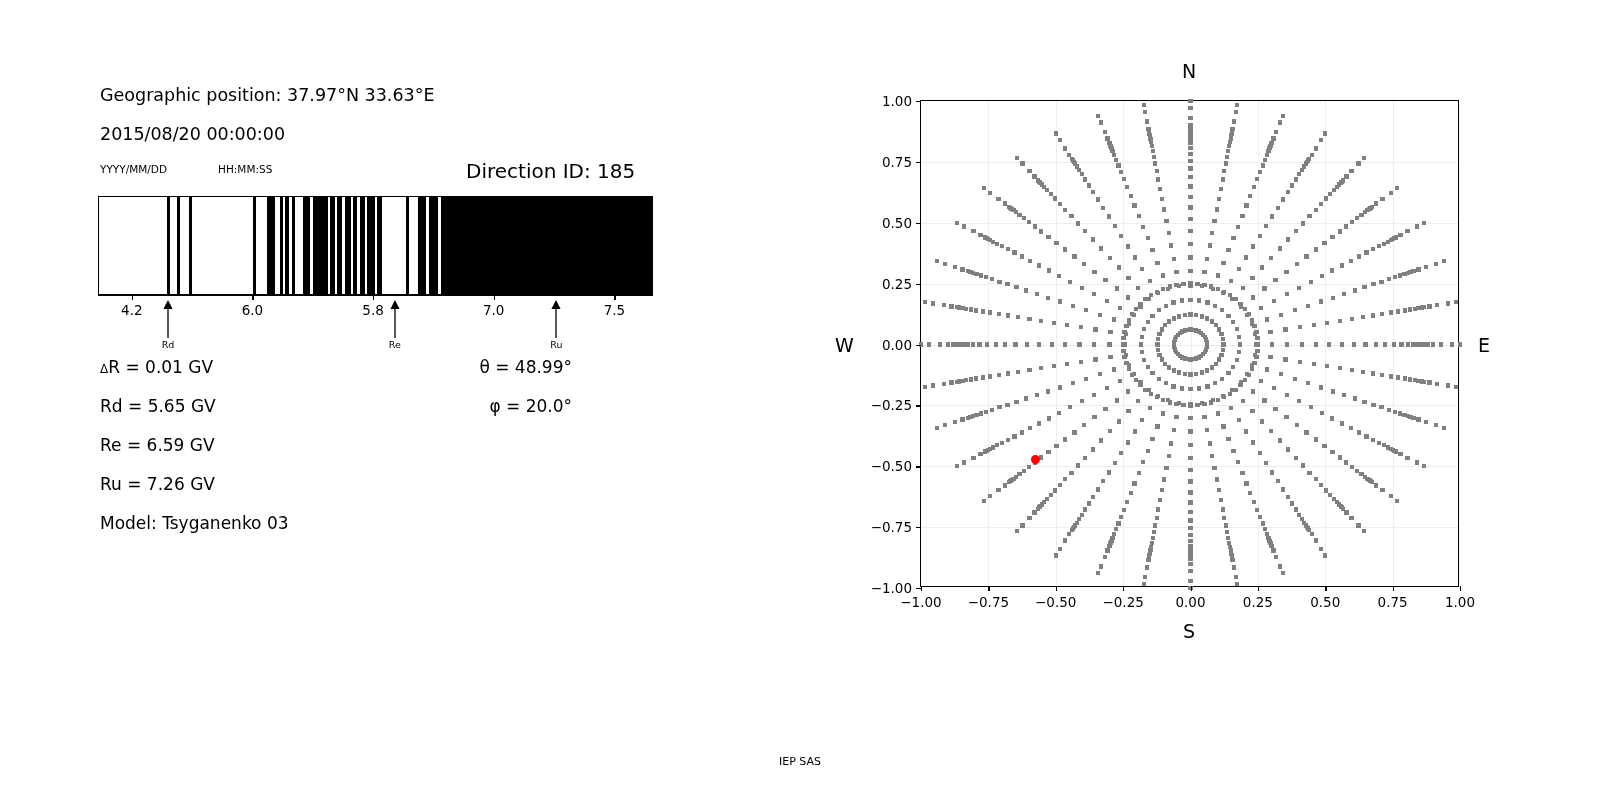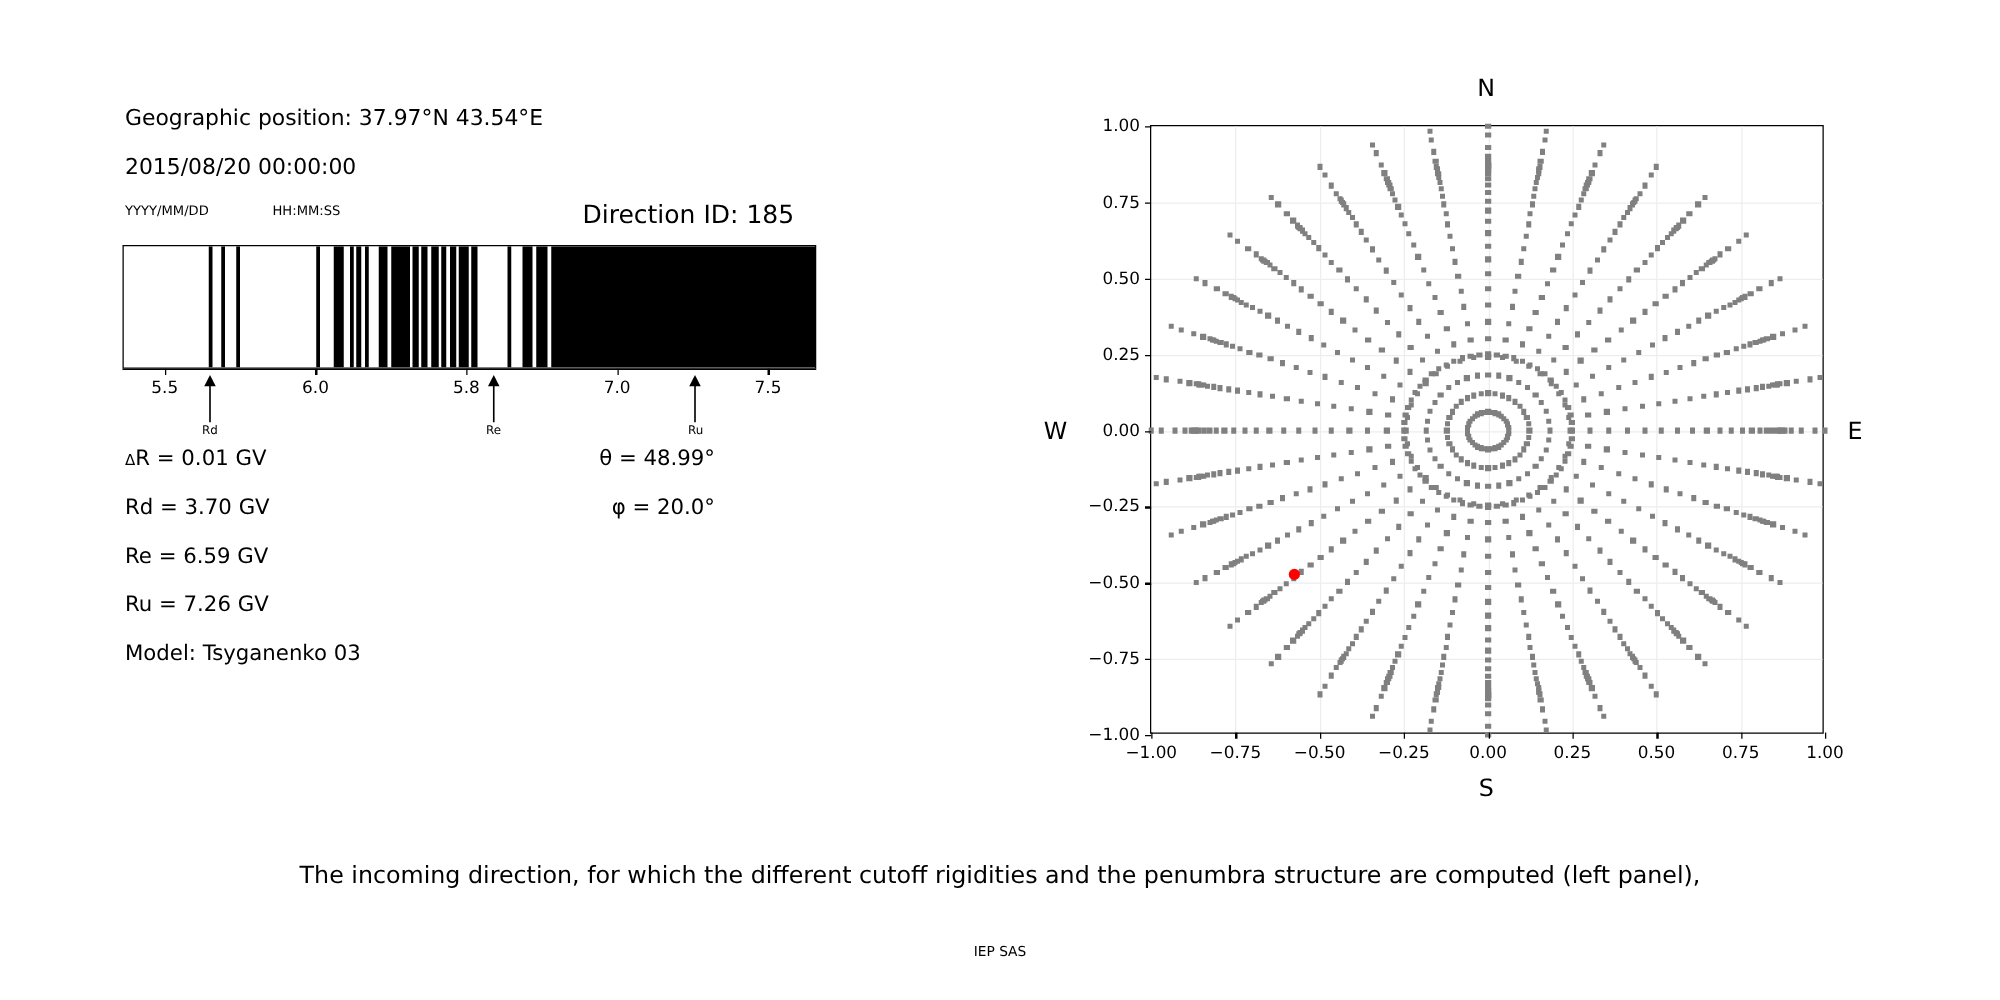--- a/index.html
+++ b/index.html
@@ -109,21 +109,21 @@
   #footer {
     position:absolute; left:0; top:755px; width:1600px;
     text-align:center; font-size:11px; color:#000;
   }
 </style>
 </head>
 <body>
 
 <div id="left-panel">
 
-  <div class="l-text" id="geo-position">Geographic position: 37.97°N 43.54°E</div>
+  <div class="l-text" id="geo-position">Geographic position: 37.97°N 33.63°E</div>
 
   <div class="l-text" id="datetime">2015/08/20 00:00:00</div>
 
   <div class="l-text" id="fmt-date">YYYY/MM/DD</div>
 
   <div class="l-text" id="fmt-time">HH:MM:SS</div>
 
   <div class="l-text" id="direction-id">Direction ID: 185</div>
 
   <div id="penumbra-wrap">
@@ -147,21 +147,21 @@
         <div class="band" style="left: 277.814px; width: 4.995px;"></div>
         <div class="band" style="left: 306.77px; width: 2.99217px;"></div>
         <div class="band" style="left: 318.763px; width: 7.96304px;"></div>
         <div class="band" style="left: 329.718px; width: 8.97652px;"></div>
         <div class="band" style="left: 341.687px; width: 213.313px;"></div>
       </div>
   </div>
 
   <div id="penumbra-axis">
       <div class="tick" style="left: 33.7826px;"></div>
-      <div class="tick-label" style="left: 33.7826px;">5.5</div>
+      <div class="tick-label" style="left: 33.7826px;">4.2</div>
       <div class="tick" style="left: 154.435px;"></div>
       <div class="tick-label" style="left: 154.435px;">6.0</div>
       <div class="tick" style="left: 275.087px;"></div>
       <div class="tick-label" style="left: 275.087px;">5.8</div>
       <div class="tick" style="left: 395.739px;"></div>
       <div class="tick-label" style="left: 395.739px;">7.0</div>
       <div class="tick" style="left: 516.391px;"></div>
       <div class="tick-label" style="left: 516.391px;">7.5</div>
       <div class="marker-arrow" style="left: 69.9783px;"><svg width="16" height="40" viewBox="0 0 16 40">
           <line x1="8" y1="40" x2="8" y2="7" stroke="#000" stroke-width="1.3"></line>
@@ -175,21 +175,21 @@
       <div class="marker-label" style="left: 296.804px;">Re</div>
       <div class="marker-arrow" style="left: 458.478px;"><svg width="16" height="40" viewBox="0 0 16 40">
           <line x1="8" y1="40" x2="8" y2="7" stroke="#000" stroke-width="1.3"></line>
           <path d="M8 2 L3.4 11 L12.6 11 Z" fill="#000"></path>
         </svg></div>
       <div class="marker-label" style="left: 458.478px;">Ru</div>
     </div>
 
   <div class="param param-col1" id="p-dR"><span class="small-delta">Δ</span><span>R = 0.01 GV</span></div>
 
-  <div class="param param-col1" id="p-Rd">Rd = 3.70 GV</div>
+  <div class="param param-col1" id="p-Rd">Rd = 5.65 GV</div>
   <div class="param param-col1" id="p-Re">Re = 6.59 GV</div>
   <div class="param param-col1" id="p-Ru">Ru = 7.26 GV</div>
   <div class="param param-col1" id="p-model">Model: Tsyganenko 03</div>
 
   <div class="param param-col2" id="p-theta">θ = 48.99°</div>
   <div class="param param-col2" id="p-phi">φ = 20.0°</div>
 </div>
 
 <div id="right-panel">
   <div id="lab-N">N</div>
@@ -1282,15 +1282,14 @@
       <div class="ax-lab-y" style="top: 121.75px;">0.50</div>
       <div class="ax-tick-y" style="top: 60.875px;"></div>
       <div class="ax-lab-y" style="top: 60.875px;">0.75</div>
       <div class="ax-tick-y" style="top: 0px;"></div>
       <div class="ax-lab-y" style="top: 0px;">1.00</div>
       <div id="red-point" style="left: 114.537px; top: 358.432px;"></div>
     </div>
 </div>
 
 <div id="caption">
-  <div>The incoming direction, for which the different cutoff rigidities and the penumbra structure are computed (left panel),</div>
 </div>
 <div id="footer">IEP SAS</div>
 
 </body></html>

